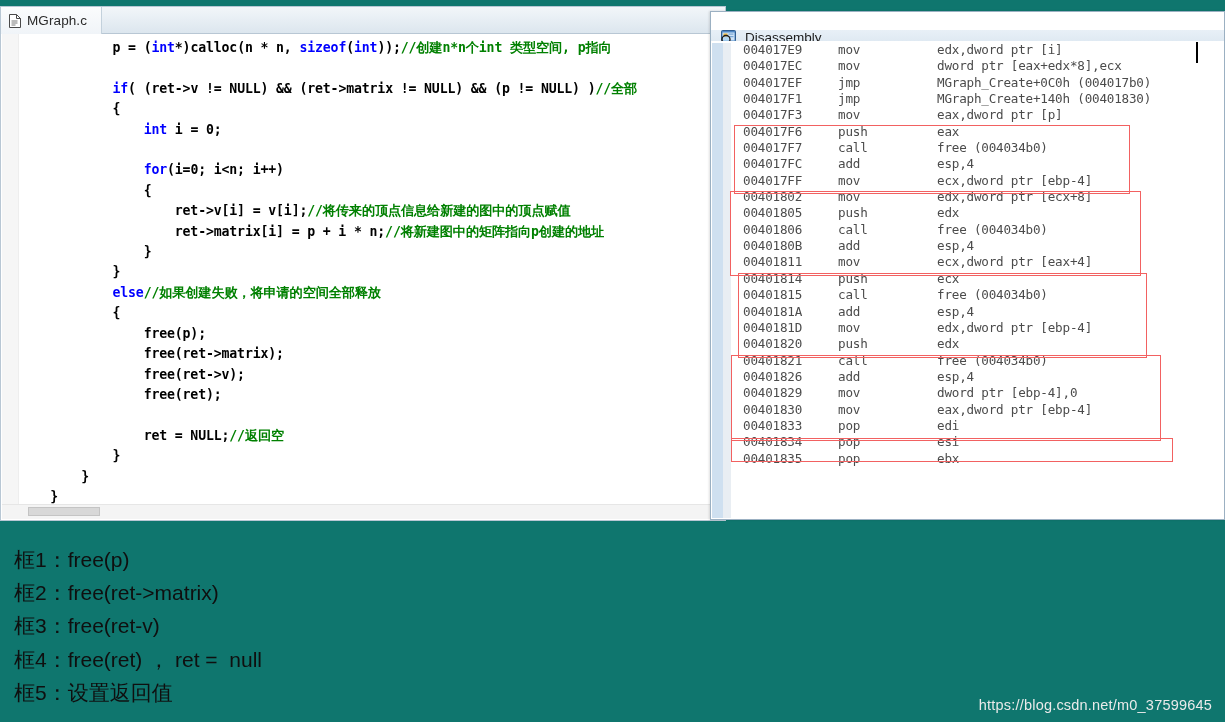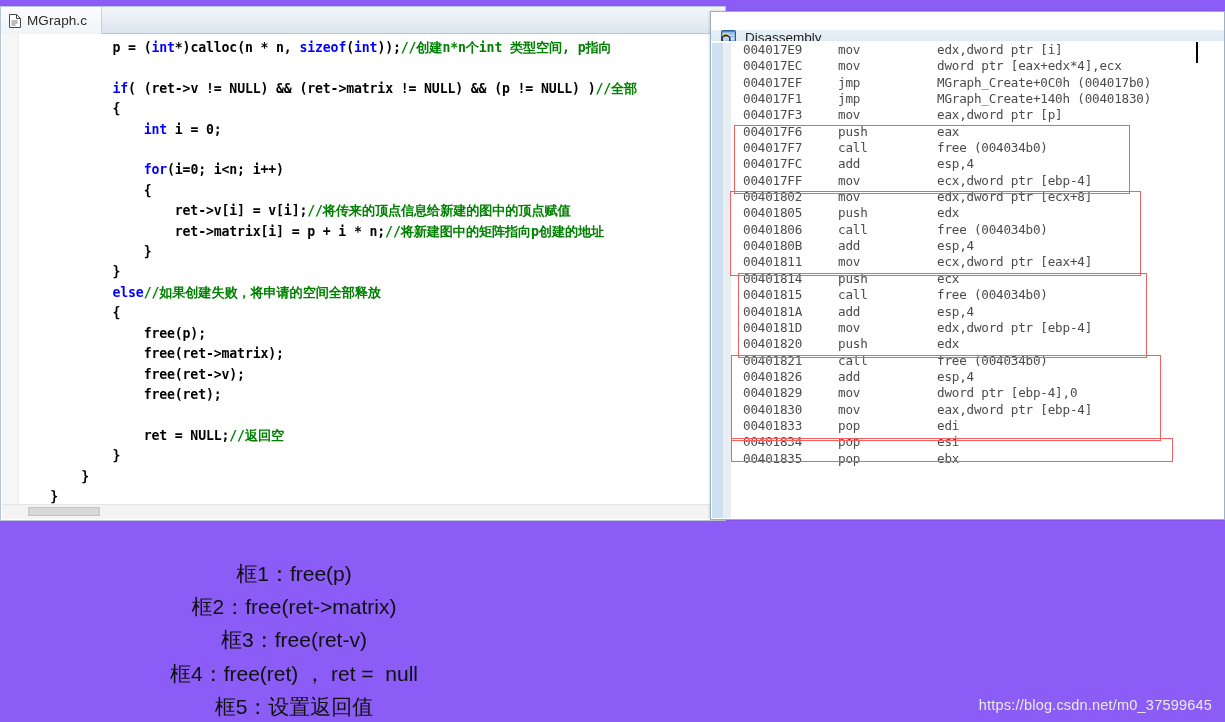--- a/index.html
+++ b/index.html
@@ -5,21 +5,21 @@
   html, body {
     margin: 0;
     padding: 0;
     background: #ffffff;
     font-family: "Liberation Sans", sans-serif;
   }
   #root {
     position: relative;
     width: 1225px;
     height: 722px;
-    background: #8b5cf6;
+    background: #0f766e;
     overflow: hidden;
   }
 
   
   #code-window {
     position: absolute;
     left: 0px; top: 6px;
     width: 726px; height: 515px;
     background: #ffffff;
     border: 1px solid #b8c7d4;
@@ -209,23 +209,22 @@
   #disasm-caret {
     position: absolute;
     left: 1196px; top: 42px;
     width: 2px; height: 21px;
     background: #000000;
   }
 
   
   #legend {
     position: absolute;
-    left: 14px; top: 557px;
+    left: 14px; top: 543px;
     width: 560px;
-    text-align: center;
   }
   .legend-line {
     font-family: "Liberation Sans", sans-serif;
     font-size: 21px;
     color: #0f0f0f;
     line-height: 33.2px;
     white-space: pre;
   }
 
   
@@ -315,21 +314,21 @@
         </svg>
       </span>
       <span id="disasm-title">Disassembly</span>
     </div>
 
     <div id="disasm-body">
       <div id="disasm-margin"></div>
       <div id="disasm-scrollcol"></div>
       <div id="disasm-listing">
           <div class="dis-row"><span class="dis-addr">004017E9</span><span class="dis-mnem">mov</span><span class="dis-ops">edx,dword ptr [i]</span></div>
-          <div class="dis-row"><span class="dis-addr">004017EC</span><span class="dis-mnem">mov</span><span class="dis-ops">dword ptr [eax+edx*4],ecx</span></div>
+          <div class="dis-row"><span class="dis-addr">004017EC</span><span class="dis-mnem">mov</span><span class="dis-ops">dword ptr [eax+edx*8],ecx</span></div>
           <div class="dis-row"><span class="dis-addr">004017EF</span><span class="dis-mnem">jmp</span><span class="dis-ops">MGraph_Create+0C0h (004017b0)</span></div>
           <div class="dis-row"><span class="dis-addr">004017F1</span><span class="dis-mnem">jmp</span><span class="dis-ops">MGraph_Create+140h (00401830)</span></div>
           <div class="dis-row"><span class="dis-addr">004017F3</span><span class="dis-mnem">mov</span><span class="dis-ops">eax,dword ptr [p]</span></div>
           <div class="dis-row"><span class="dis-addr">004017F6</span><span class="dis-mnem">push</span><span class="dis-ops">eax</span></div>
           <div class="dis-row"><span class="dis-addr">004017F7</span><span class="dis-mnem">call</span><span class="dis-ops">free (004034b0)</span></div>
           <div class="dis-row"><span class="dis-addr">004017FC</span><span class="dis-mnem">add</span><span class="dis-ops">esp,4</span></div>
           <div class="dis-row"><span class="dis-addr">004017FF</span><span class="dis-mnem">mov</span><span class="dis-ops">ecx,dword ptr [ebp-4]</span></div>
           <div class="dis-row"><span class="dis-addr">00401802</span><span class="dis-mnem">mov</span><span class="dis-ops">edx,dword ptr [ecx+8]</span></div>
           <div class="dis-row"><span class="dis-addr">00401805</span><span class="dis-mnem">push</span><span class="dis-ops">edx</span></div>
           <div class="dis-row"><span class="dis-addr">00401806</span><span class="dis-mnem">call</span><span class="dis-ops">free (004034b0)</span></div>

